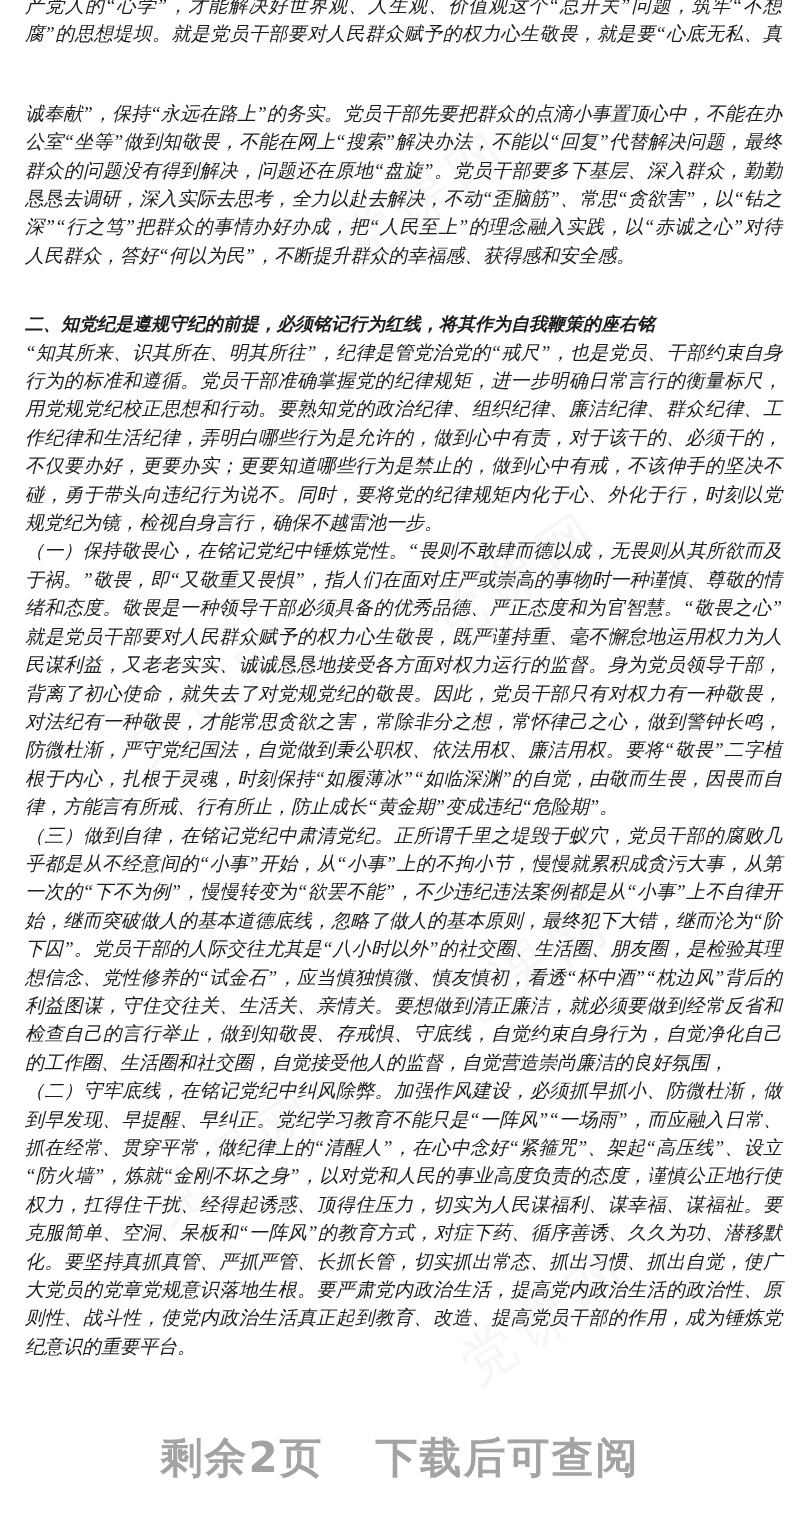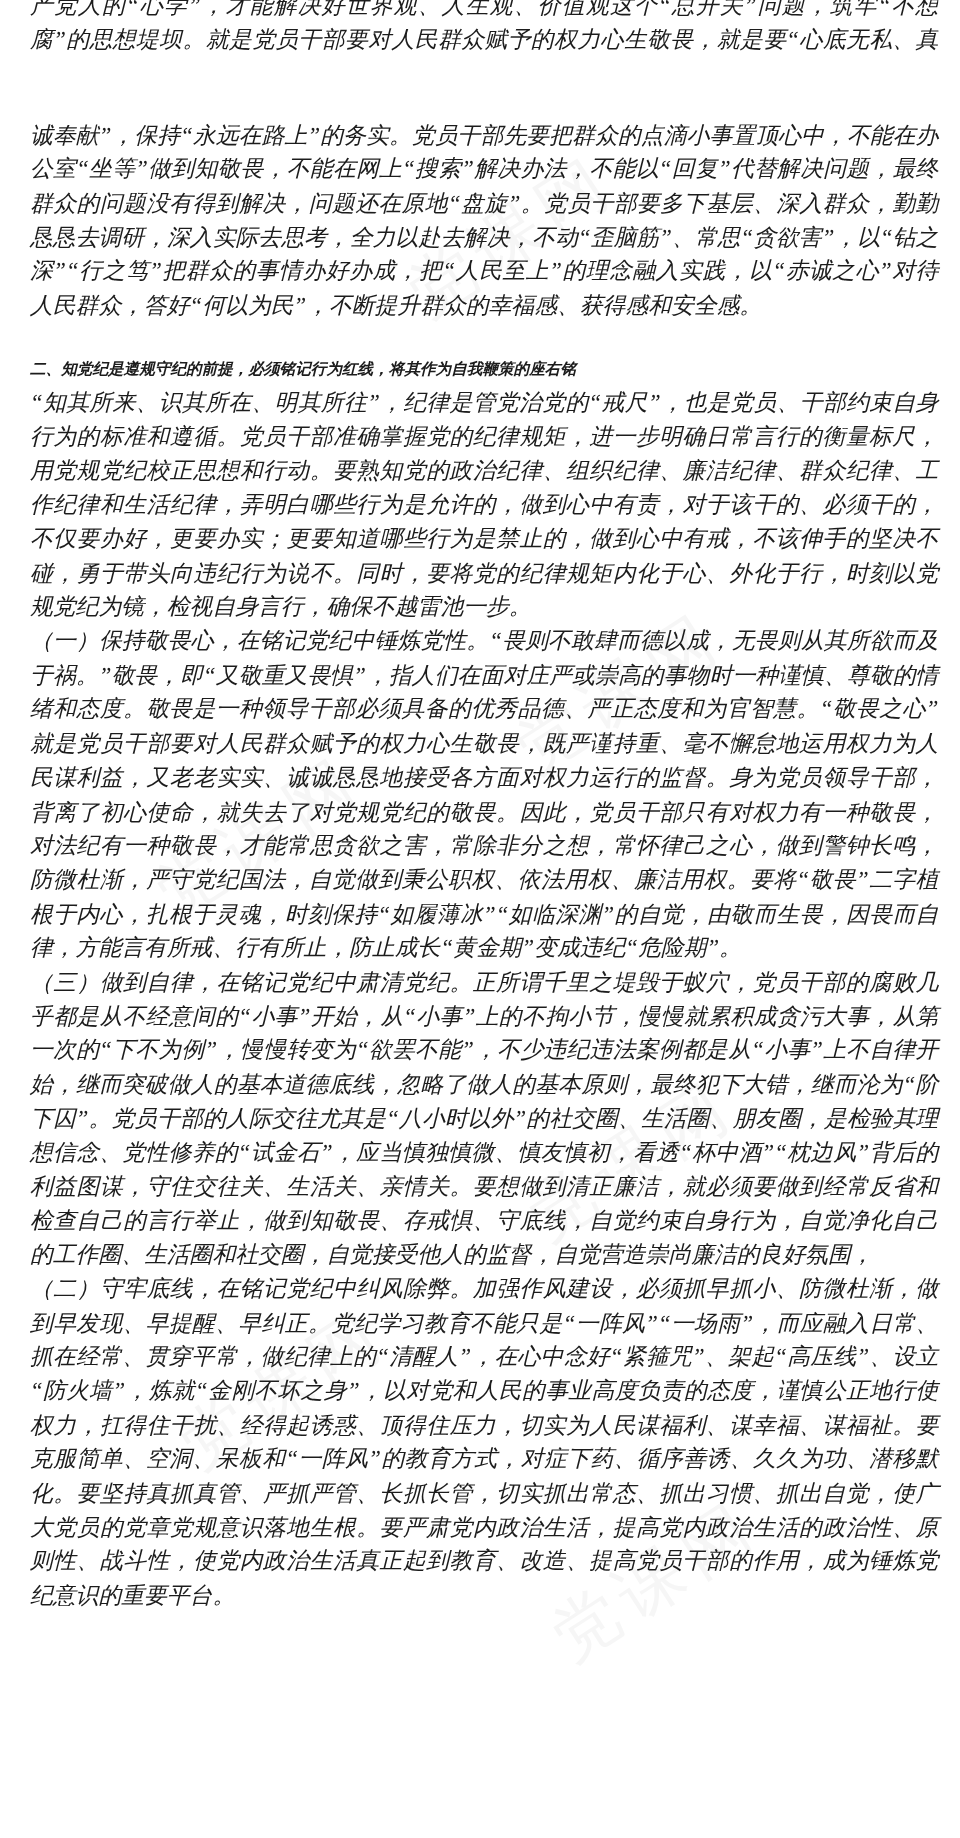--- a/index.html
+++ b/index.html
@@ -36,22 +36,22 @@
     text-align: justify;
     text-align-last: justify;
   }
   .para {
     margin: 0;
   }
   .para.continuation {
     margin-top: 51px;
   }
   .heading {
-    margin: 24px 0 0 0;
-    font-size: 13px;
+    margin: 40px 0 0 0;
+    font-size: 18px;
     font-weight: bold;
     line-height: 28.4px;
     text-align: justify;
   }
   .watermark-layer {
     position: absolute;
     left: 0; top: 0; right: 0; bottom: 0;
     pointer-events: none;
   }
   .wm {
@@ -104,14 +104,17 @@
 
     <h2 class="heading">二、知党纪是遵规守纪的前提，必须铭记行为红线，将其作为自我鞭策的座右铭</h2>
 
     <p class="para">“知其所来、识其所在、明其所往”，纪律是管党治党的“戒尺”，也是党员、干部约束自身行为的标准和遵循。党员干部准确掌握党的纪律规矩，进一步明确日常言行的衡量标尺，用党规党纪校正思想和行动。要熟知党的政治纪律、组织纪律、廉洁纪律、群众纪律、工作纪律和生活纪律，弄明白哪些行为是允许的，做到心中有责，对于该干的、必须干的，不仅要办好，更要办实；更要知道哪些行为是禁止的，做到心中有戒，不该伸手的坚决不碰，勇于带头向违纪行为说不。同时，要将党的纪律规矩内化于心、外化于行，时刻以党规党纪为镜，检视自身言行，确保不越雷池一步。</p>
     <p class="para">（一）保持敬畏心，在铭记党纪中锤炼党性。“畏则不敢肆而德以成，无畏则从其所欲而及于祸。”敬畏，即“又敬重又畏惧”，指人们在面对庄严或崇高的事物时一种谨慎、尊敬的情绪和态度。敬畏是一种领导干部必须具备的优秀品德、严正态度和为官智慧。“敬畏之心”就是党员干部要对人民群众赋予的权力心生敬畏，既严谨持重、毫不懈怠地运用权力为人民谋利益，又老老实实、诚诚恳恳地接受各方面对权力运行的监督。身为党员领导干部，背离了初心使命，就失去了对党规党纪的敬畏。因此，党员干部只有对权力有一种敬畏，对法纪有一种敬畏，才能常思贪欲之害，常除非分之想，常怀律己之心，做到警钟长鸣，防微杜渐，严守党纪国法，自觉做到秉公职权、依法用权、廉洁用权。要将“敬畏”二字植根于内心，扎根于灵魂，时刻保持“如履薄冰”“如临深渊”的自觉，由敬而生畏，因畏而自律，方能言有所戒、行有所止，防止成长“黄金期”变成违纪“危险期”。</p>
     <p class="para">（三）做到自律，在铭记党纪中肃清党纪。正所谓千里之堤毁于蚁穴，党员干部的腐败几乎都是从不经意间的“小事”开始，从“小事”上的不拘小节，慢慢就累积成贪污大事，从第一次的“下不为例”，慢慢转变为“欲罢不能”，不少违纪违法案例都是从“小事”上不自律开始，继而突破做人的基本道德底线，忽略了做人的基本原则，最终犯下大错，继而沦为“阶下囚”。党员干部的人际交往尤其是“八小时以外”的社交圈、生活圈、朋友圈，是检验其理想信念、党性修养的“试金石”，应当慎独慎微、慎友慎初，看透“杯中酒”“枕边风”背后的利益图谋，守住交往关、生活关、亲情关。要想做到清正廉洁，就必须要做到经常反省和检查自己的言行举止，做到知敬畏、存戒惧、守底线，自觉约束自身行为，自觉净化自己的工作圈、生活圈和社交圈，自觉接受他人的监督，自觉营造崇尚廉洁的良好氛围，</p>
     <p class="para">（二）守牢底线，在铭记党纪中纠风除弊。加强作风建设，必须抓早抓小、防微杜渐，做到早发现、早提醒、早纠正。党纪学习教育不能只是“一阵风”“一场雨”，而应融入日常、抓在经常、贯穿平常，做纪律上的“清醒人”，在心中念好“紧箍咒”、架起“高压线”、设立“防火墙”，炼就“金刚不坏之身”，以对党和人民的事业高度负责的态度，谨慎公正地行使权力，扛得住干扰、经得起诱惑、顶得住压力，切实为人民谋福利、谋幸福、谋福祉。要克服简单、空洞、呆板和“一阵风”的教育方式，对症下药、循序善诱、久久为功、潜移默化。要坚持真抓真管、严抓严管、长抓长管，切实抓出常态、抓出习惯、抓出自觉，使广大党员的党章党规意识落地生根。要严肃党内政治生活，提高党内政治生活的政治性、原则性、战斗性，使党内政治生活真正起到教育、改造、提高党员干部的作用，成为锤炼党纪意识的重要平台。</p>
 
   </div>
 
+  <div class="preview-footer">
+    <span class="remaining">剩余2页</span><span class="download-hint">下载后可查阅</span>
+  </div>
 
 </div>
 
 </body></html>

